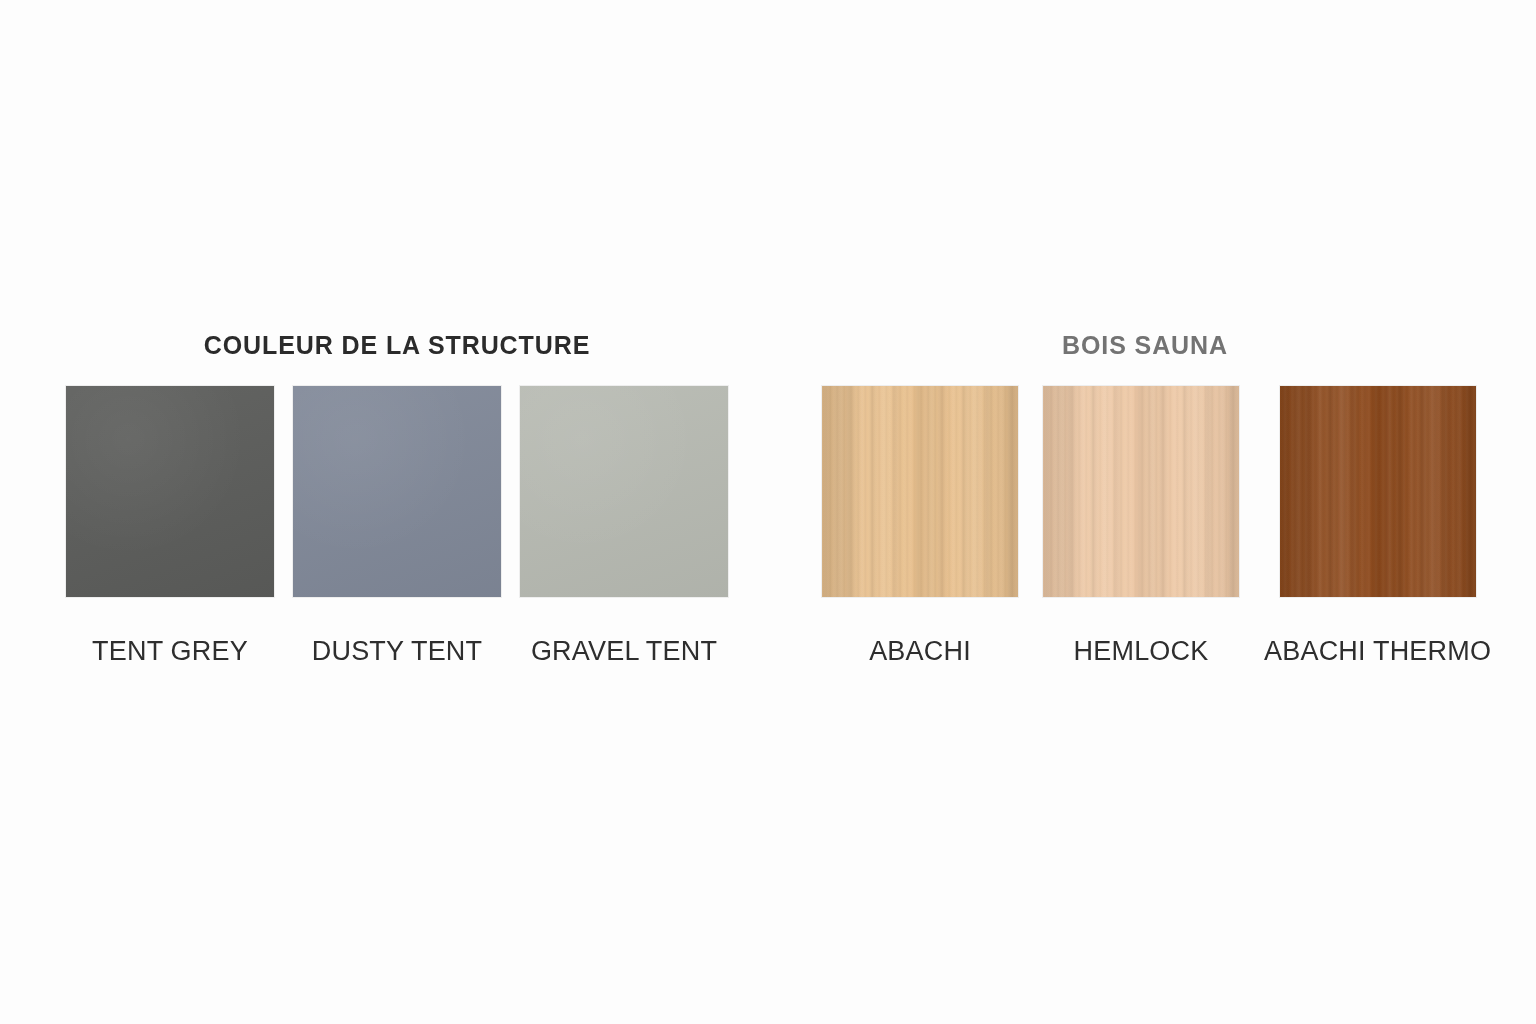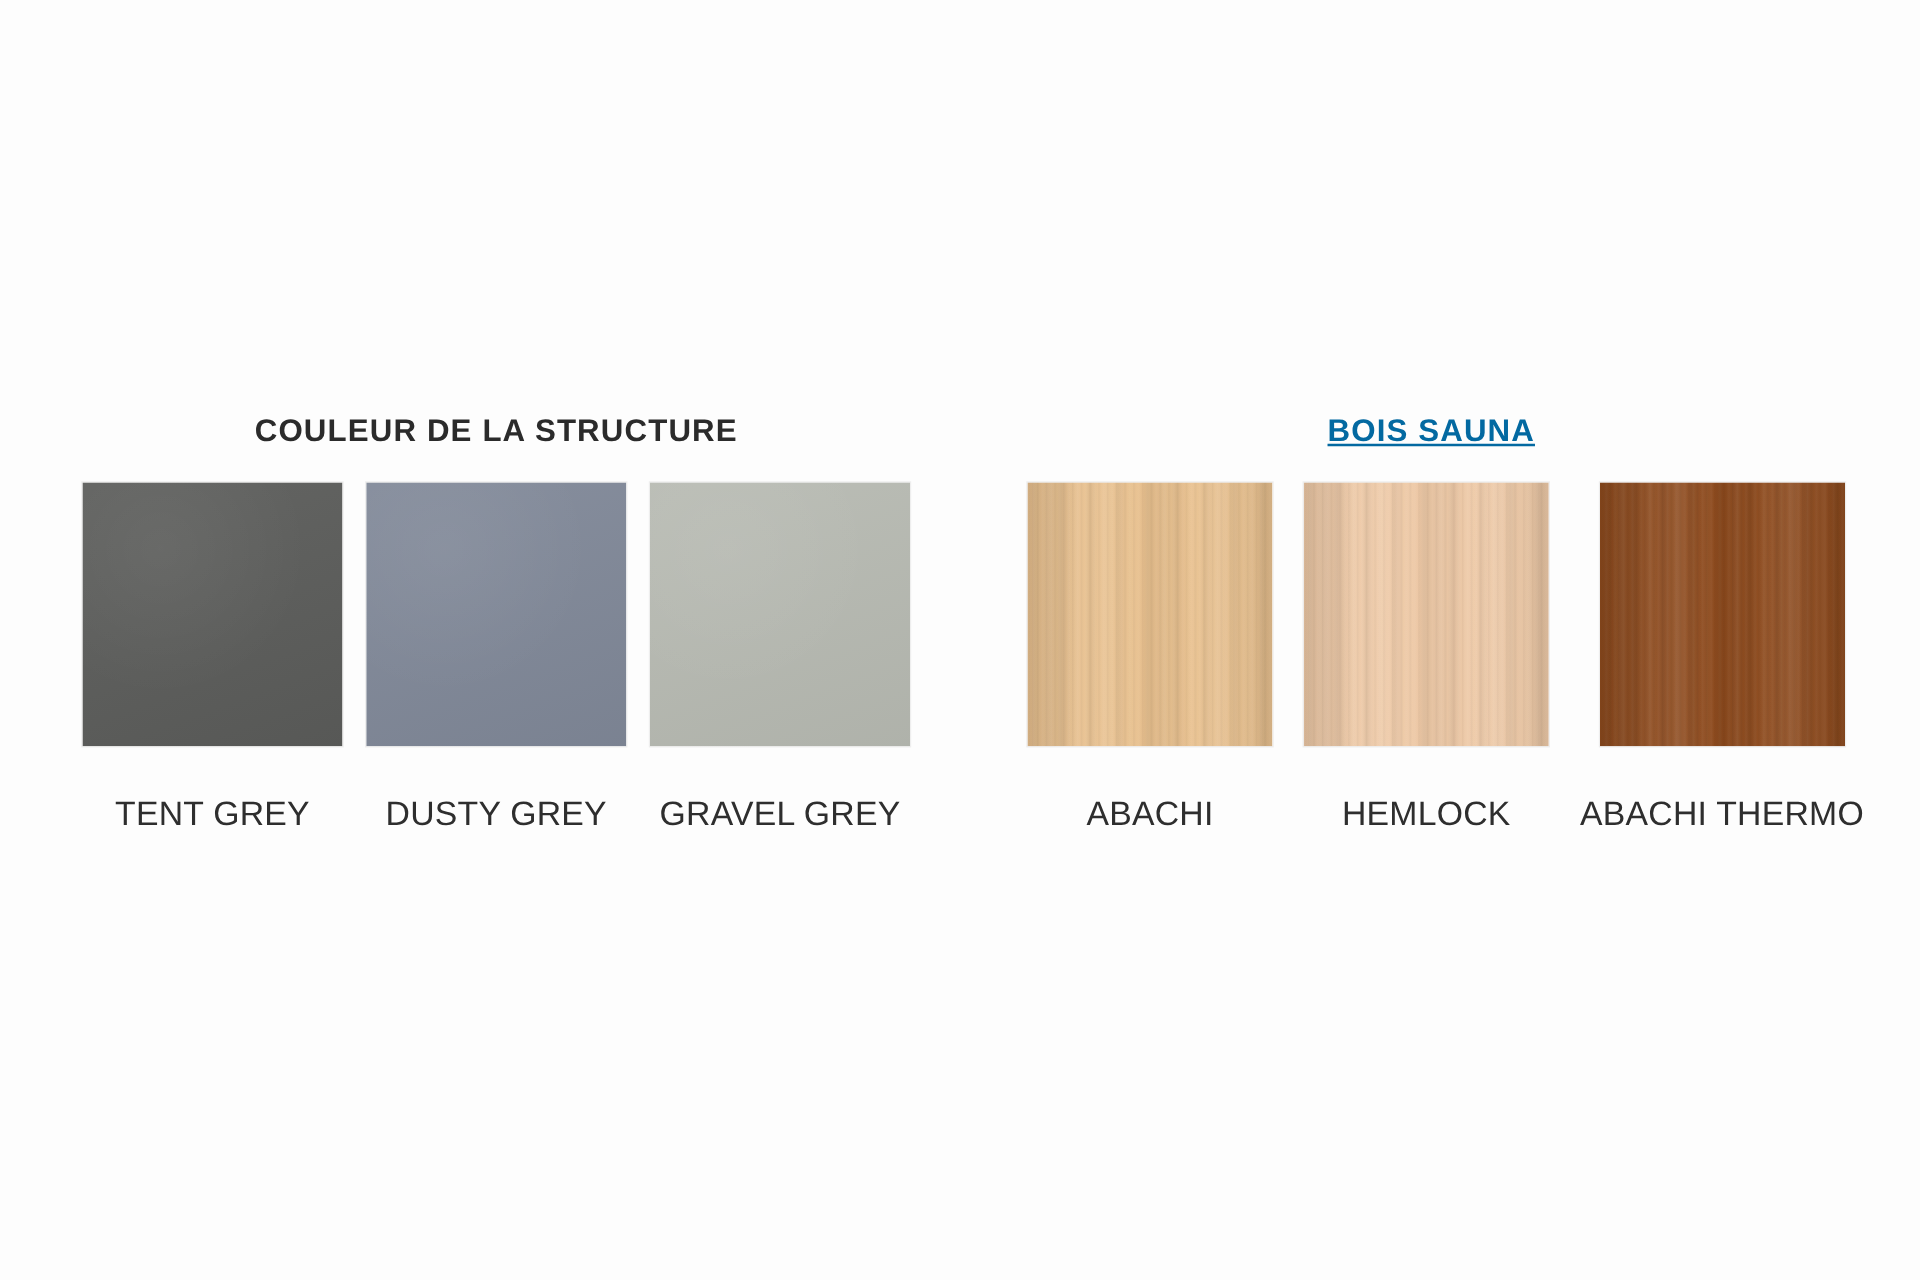--- a/index.html
+++ b/index.html
@@ -154,35 +154,35 @@
         <div class="swatch">
           <div class="paint" id="paint-0-0" style="background: rgb(91, 92, 90);"></div>
         </div>
         <div class="swatch-label" style="color: rgb(46, 46, 46);">TENT GREY</div>
       </div>
 
       <div class="swatch-cell">
         <div class="swatch">
           <div class="paint" id="paint-0-1" style="background: rgb(128, 136, 152);"></div>
         </div>
-        <div class="swatch-label" style="color: rgb(46, 46, 46);">DUSTY GREY</div>
+        <div class="swatch-label" style="color: rgb(46, 46, 46);">DUSTY TENT</div>
       </div>
 
       <div class="swatch-cell">
         <div class="swatch">
           <div class="paint" id="paint-0-2" style="background: rgb(183, 186, 178);"></div>
         </div>
-        <div class="swatch-label" style="color: rgb(46, 46, 46);">GRAVEL GREY</div>
+        <div class="swatch-label" style="color: rgb(46, 46, 46);">GRAVEL TENT</div>
       </div>
 
     </div>
   </section>
 
   <section class="group" id="group-wood">
-    <h2 class="group-title" style="color: #0369a1; text-decoration: underline;">BOIS SAUNA</h2>
+    <h2 class="group-title" style="color: #737373;">BOIS SAUNA</h2>
 
     <div class="swatch-row">
 
       <div class="swatch-cell">
         <div class="swatch">
           <div class="wood" id="wood-1-0" style="background: rgb(232, 192, 142);">
             <div class="grain-wide"></div>
             <div class="grain-mid"></div>
             <div class="grain-fine"></div>
             <div class="grain-shade"></div>

